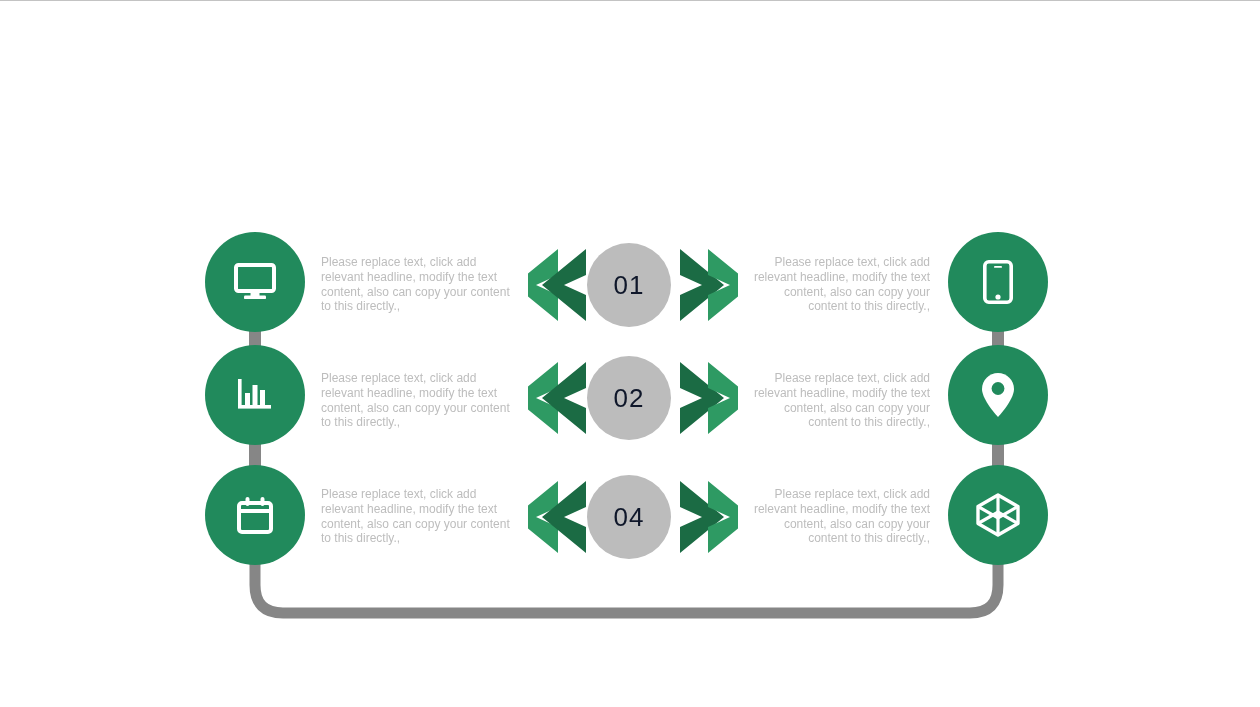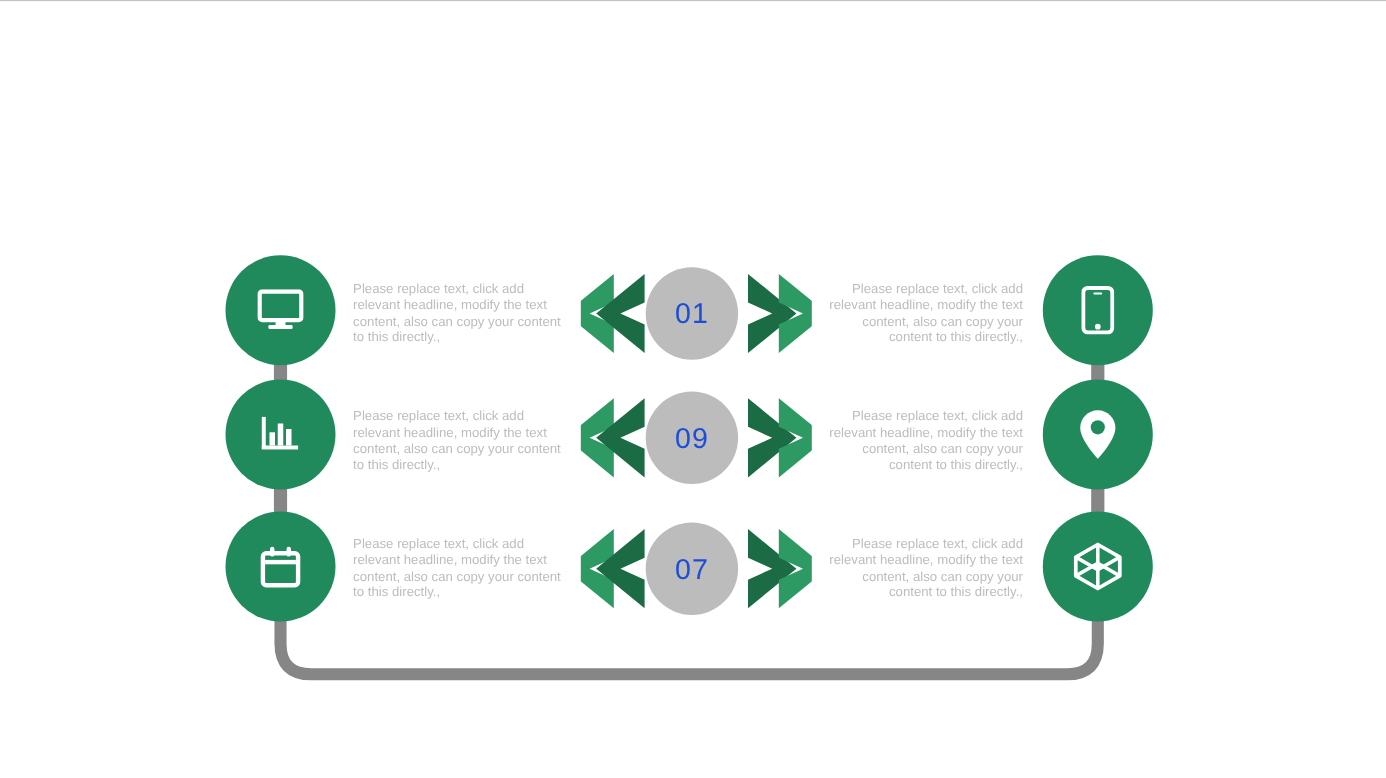--- a/index.html
+++ b/index.html
@@ -66,21 +66,21 @@
   
   .num-circle {
     position: absolute;
     width: 84px;
     height: 84px;
     border-radius: 50%;
     background: #bcbcbc;
     display: flex;
     align-items: center;
     justify-content: center;
-    color: #1d4ed8;
+    color: #0f172a;
     font-size: 26px;
     letter-spacing: 1px;
   }
   .num-1 { left: 587px; top: 243px; }
   .num-2 { left: 587px; top: 356px; }
   .num-3 { left: 587px; top: 475px; }
 
   
   .arrows {
     position: absolute;
@@ -232,24 +232,24 @@
     <svg width="66" height="84" viewBox="0 0 66 84">
       <path d="M8,6 L8,32 L30,42 L8,52 L8,78 L52,42 Z" fill="#1b6b44"></path>
       <path d="M36,6 L36,32 L58,42 L36,52 L36,78 L80,42 Z" fill="#2e9a63"></path>
     </svg>
   </div>
 
   <div class="num-circle num-1">
     <span>01</span>
   </div>
   <div class="num-circle num-2">
-    <span>09</span>
+    <span>02</span>
   </div>
   <div class="num-circle num-3">
-    <span>07</span>
+    <span>04</span>
   </div>
 
   <div class="desc desc-left desc-l1">Please replace text, click add relevant headline, modify the text content, also can copy your content to this directly.,</div>
   <div class="desc desc-left desc-l2">Please replace text, click add relevant headline, modify the text content, also can copy your content to this directly.,</div>
   <div class="desc desc-left desc-l3">Please replace text, click add relevant headline, modify the text content, also can copy your content to this directly.,</div>
 
   <div class="desc desc-right desc-r1">Please replace text, click add relevant headline, modify the text content, also can copy your content to this directly.,</div>
   <div class="desc desc-right desc-r2">Please replace text, click add relevant headline, modify the text content, also can copy your content to this directly.,</div>
   <div class="desc desc-right desc-r3">Please replace text, click add relevant headline, modify the text content, also can copy your content to this directly.,</div>
 

